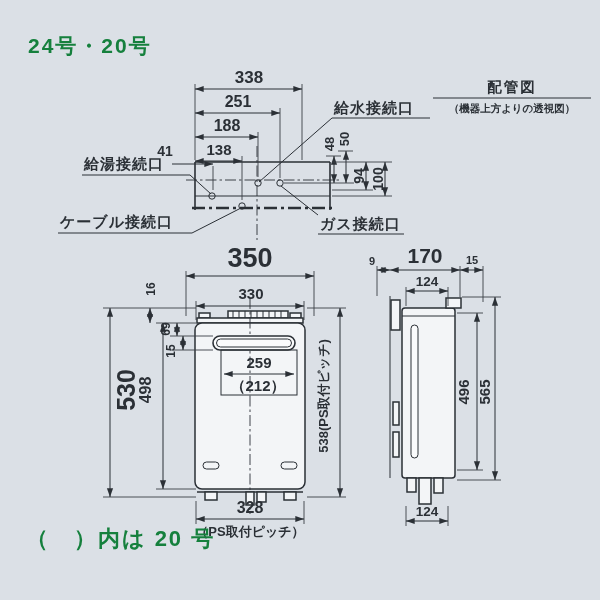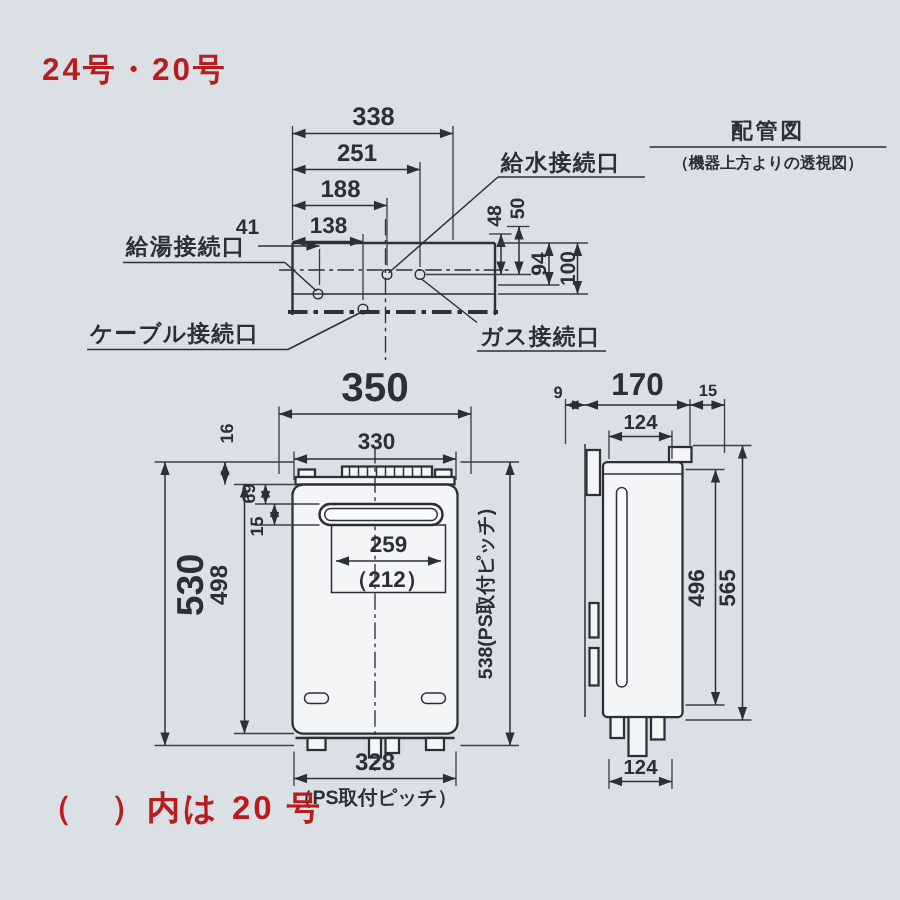--- a/index.html
+++ b/index.html
@@ -1,19 +1,19 @@
 <!DOCTYPE html>
 <html><head>
 <meta charset="utf-8">
 <style>
   html,body{margin:0;padding:0;}
   body{width:600px;height:600px;background:#dbe0e6;position:relative;overflow:hidden;
        font-family:"Liberation Sans","DejaVu Sans",sans-serif;color:#2b3036;}
   #stage{position:absolute;inset:0;}
-  .txt{position:absolute;color:#b91c1c;font-weight:600;}
+  .txt{position:absolute;color:#15803d;font-weight:600;}
   #title{left:28px;top:32px;font-size:21px;letter-spacing:2px;}
   #note{left:26px;top:524px;font-size:22px;letter-spacing:2px;}
   svg text{fill:#2b3036;font-family:"Liberation Sans","DejaVu Sans",sans-serif;}
   .n{font-weight:700;}
   .m{font-weight:600;}
   .jl{font-size:15px;font-weight:600;letter-spacing:1px;}
   .dim{stroke:#2b3036;stroke-width:1;fill:none;}
   .ext{stroke:#3a4046;stroke-width:0.9;fill:none;}
   .obj{stroke:#2b3036;stroke-width:1.6;fill:none;}
   .objf{stroke:#2b3036;stroke-width:1.5;fill:#f3f5f7;}

